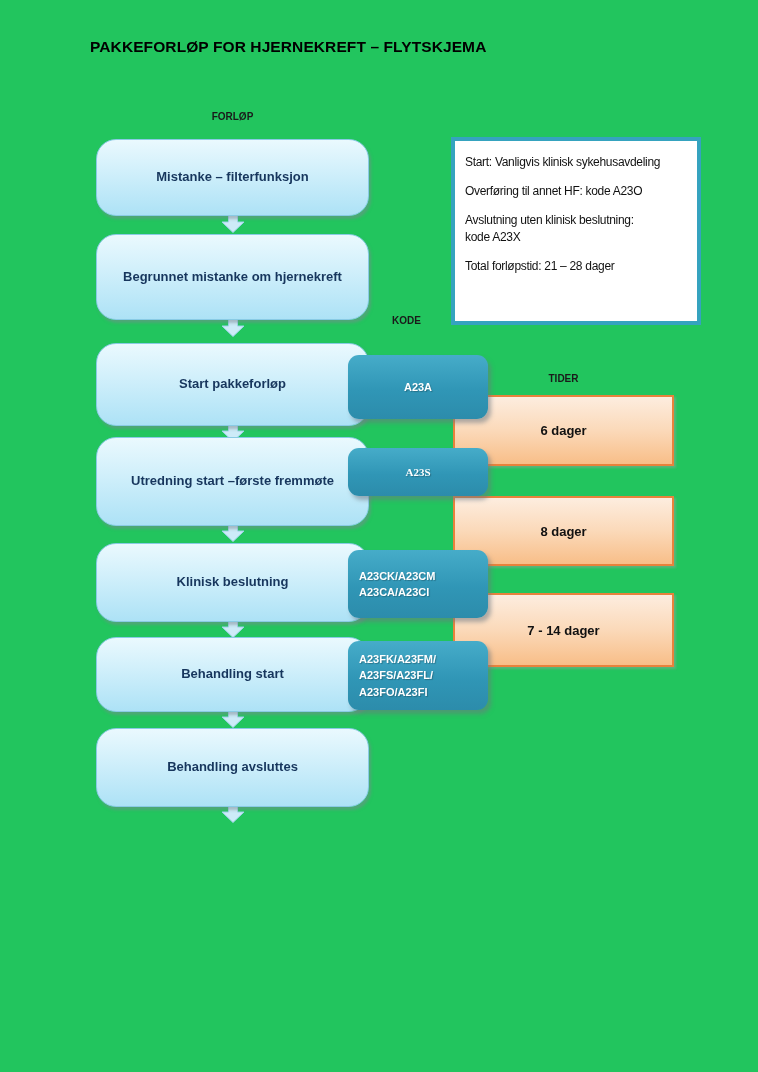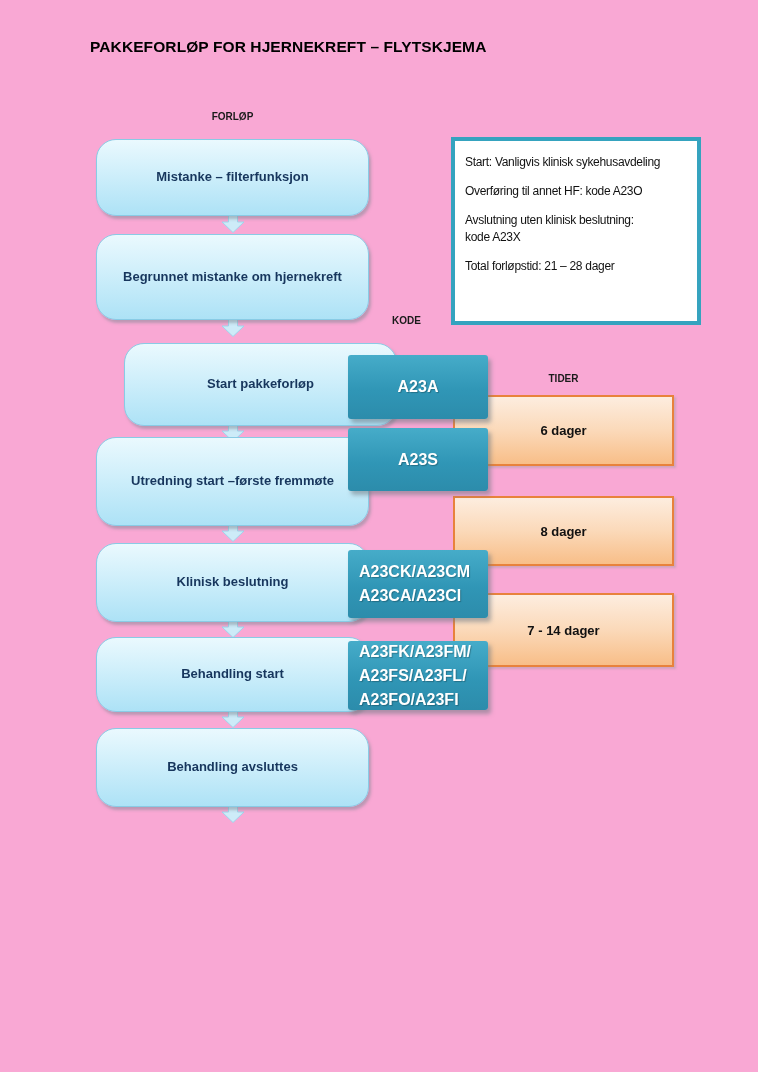--- a/index.html
+++ b/index.html
@@ -1,20 +1,20 @@
 <!DOCTYPE html>
 <html><head>
 <meta charset="utf-8">
 <style>
   * { margin:0; padding:0; box-sizing:border-box; }
   html,body { background:#ffffff; }
   .page {
     position:relative;
     width:758px; height:1072px;
-    background:#f9a8d4;
+    background:#22c55e;
     font-family:"Liberation Sans", sans-serif;
     overflow:hidden;
   }
   .page-title {
     position:absolute; left:90px; top:38px;
     font-size:15.5px; font-weight:bold; color:#000000;
     letter-spacing:0.1px;
   }
   .col-label {
     position:absolute;
@@ -29,45 +29,45 @@
     background:linear-gradient(180deg,#EAF9FE 0%,#D2F0FB 40%,#ADE2F6 100%);
     border:1px solid #89CBE5; border-radius:20px;
     box-shadow:2px 3px 3px rgba(125,135,145,0.5);
     display:flex; align-items:center; justify-content:center;
     text-align:center; white-space:pre-line;
     color:#17365D; font-size:13px; font-weight:bold; line-height:1.6;
     z-index:1; padding:0 10px;
   }
   .fb1 { top:139px; height:77px; }
   .fb2 { top:234px; height:86px; }
-  .fb3 { top:343px; height:83px;margin-left:28px; }
+  .fb3 { top:343px; height:83px; }
   .fb4 { top:437px; height:89px; }
   .fb5 { top:543px; height:79px; }
   .fb6 { top:637px; height:75px; }
   .fb7 { top:728px; height:79px; }
   .fb8 { top:823px; height:83px; }
 
   .arrow { position:absolute; left:221px; width:24px; height:18px; z-index:0; }
   .ar1 { top:215px; } .ar2 { top:319px; } .ar3 { top:424px; }
   .ar4 { top:524px; } .ar5 { top:620px; } .ar6 { top:710px; } .ar7 { top:805px; }
 
   .code-box {
     position:absolute; left:348px; width:140px;
     background:linear-gradient(180deg,#46ACC9 0%,#3096B6 55%,#2C8CAB 100%);
-    border-radius:3px;
+    border-radius:11px;
     box-shadow:3px 4px 4px rgba(110,120,130,0.55);
     display:flex; align-items:center; justify-content:center;
-    color:#ffffff; font-size:16px; font-weight:bold; line-height:1.5;
+    color:#ffffff; font-size:11px; font-weight:bold; line-height:1.5;
     text-shadow:1px 1px 1px rgba(0,0,0,0.25);
     white-space:pre-line; text-align:center;
     z-index:3;
   }
   .code-box.multiline { justify-content:flex-start; text-align:left; padding-left:11px; }
   .cb1 { top:355px; height:64px; }
-  .cb2 { top:428px; height:63px; }
+  .cb2 { top:448px; height:48px;font-family:Liberation Serif, serif; }
   .cb3 { top:550px; height:68px; }
   .cb4 { top:641px; height:69px; }
 
   .time-box {
     position:absolute; left:453px; width:221px;
     background:linear-gradient(180deg,#FDEDDF 0%,#FBD9B9 50%,#F8BE88 100%);
     border:2px solid #E8823C;
     box-shadow:2px 2px 2px rgba(160,160,160,0.45);
     display:flex; align-items:center; justify-content:center;
     color:#111111; font-size:13px; font-weight:bold;

